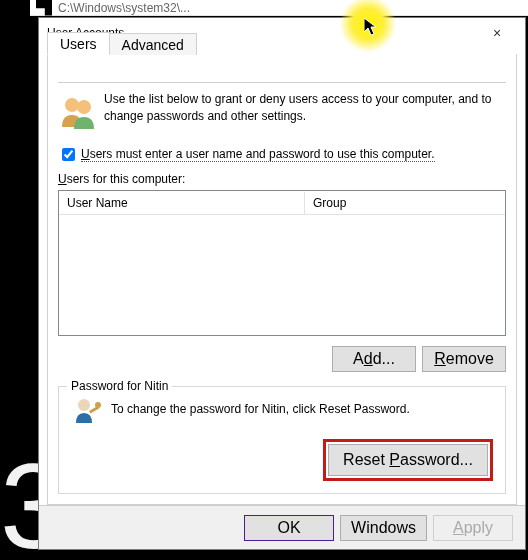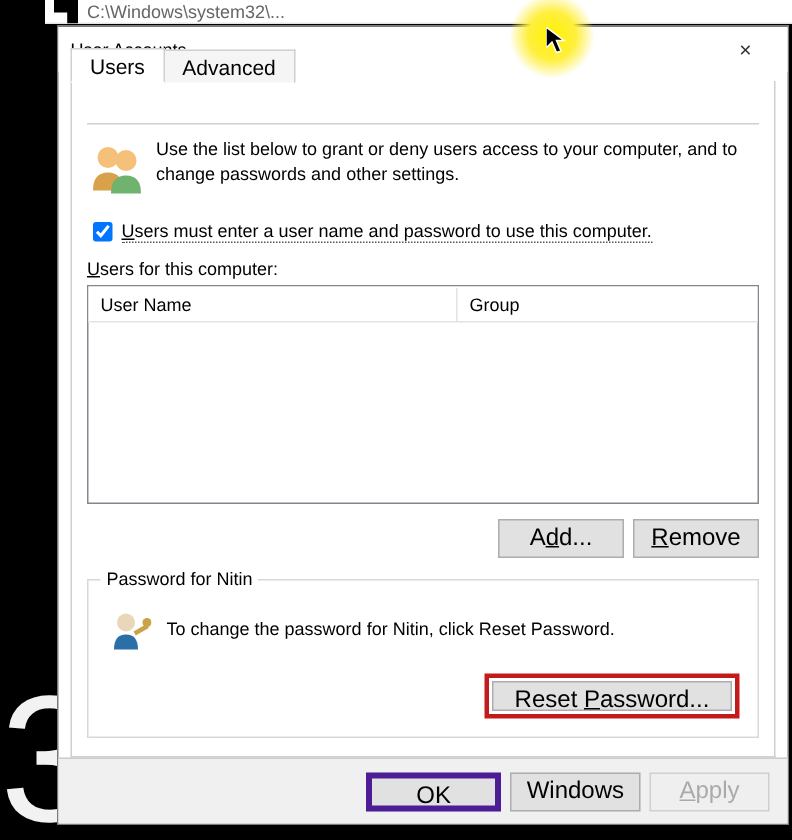--- a/index.html
+++ b/index.html
@@ -91,35 +91,35 @@
   }
   .col.user { flex:1; }
   .col.group { width:200px; border-right:none; }
   .listbox-body { padding:2px; }
   .btn-row { display:flex; justify-content:flex-end; gap:6px; margin-top:10px; }
   .btn {
     min-width:84px; height:26px; border:1px solid #adadad; background:#e1e1e1;
     font-size:16px; font-family:inherit; padding:0 10px; line-height:24px;
     text-align:center;
   }
-  .btn.default { border:4px solid #4c1d95; }
+  .btn.default { border:1px solid #4c1d95; }
   .btn.disabled { color:#aaa; background:#efefef; border-color:#cfcfcf; }
   .groupbox {
-    border:1px solid #d8d8d8; margin-top:14px; padding:10px 12px 12px; position:relative;
+    border:1px solid #d8d8d8; margin-top:14px; padding:0 12px 12px; position:relative;
   }
   .groupbox .legend {
     position:absolute; top:-8px; left:8px; background:#fff; padding:0 4px; font-size:12px;
   }
   .pw-row { display:flex; align-items:center; padding:6px 0 14px; }
   .pw-icon { width:30px; margin-right:10px; padding-top:2px; }
   .reset-wrap { display:flex; justify-content:flex-end; }
   .reset-btn-box {
     border:3px solid #c31a1a; padding:2px 2px; display:inline-block;
   }
-  .reset-btn-box .btn { min-width:160px; height:20px; }
+  .reset-btn-box .btn { min-width:160px; height:32px; }
   .footer {
     height:44px; display:flex; align-items:center; justify-content:flex-end; gap:6px;
     padding:0 12px; background:#f0f0f0; border-top:1px solid #ccc;
   }
   .cursor-highlight {
     position:absolute; left:340px; top:-4px; width:56px; height:56px;
     border-radius:50%; background:radial-gradient(circle,#fff200 0%,#ffef3e 40%,rgba(255,242,0,0) 72%);
     z-index:50; pointer-events:none;
   }
   .cursor-arrow {

